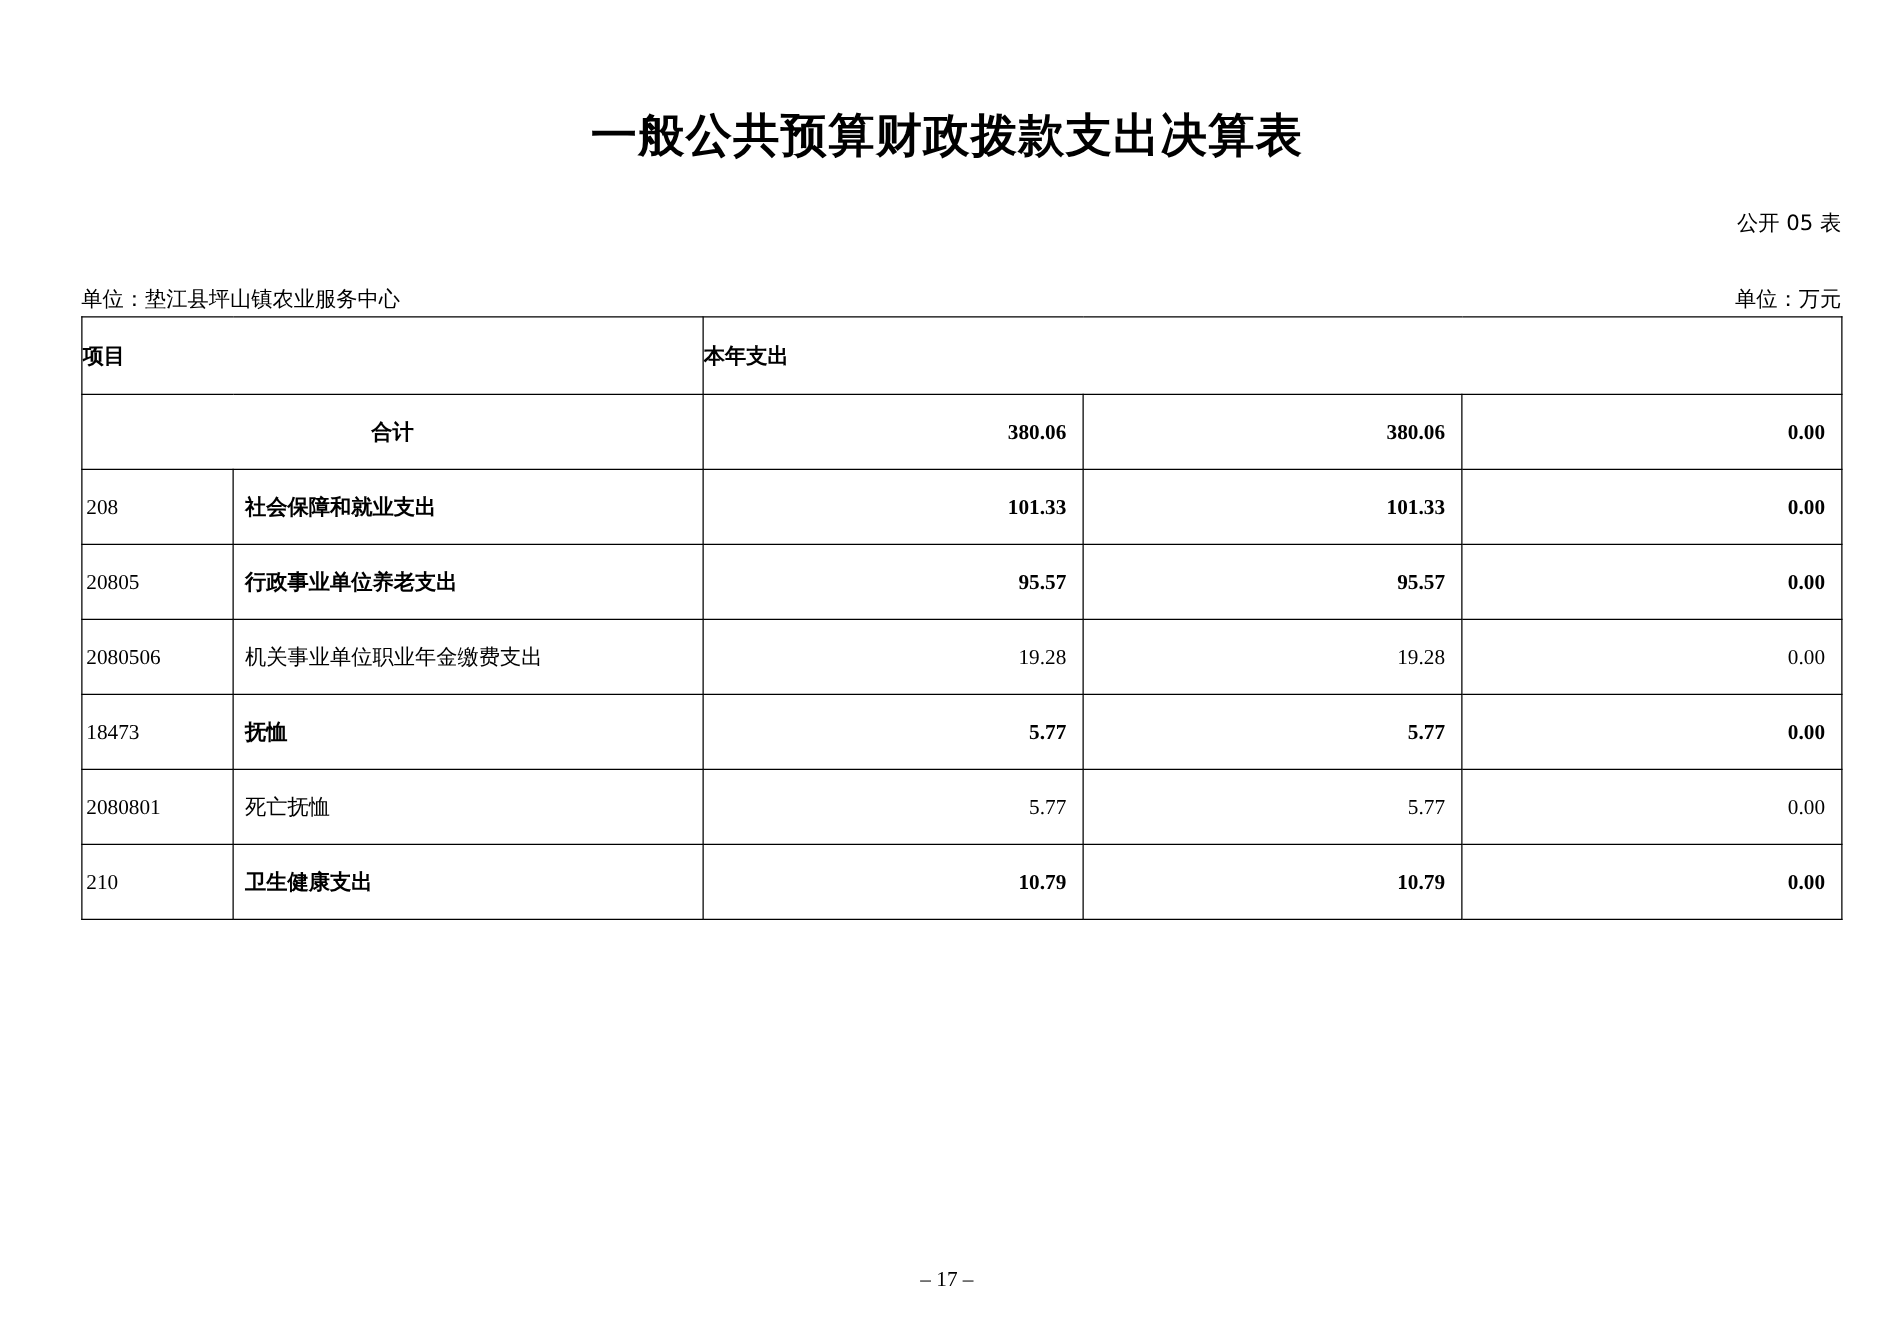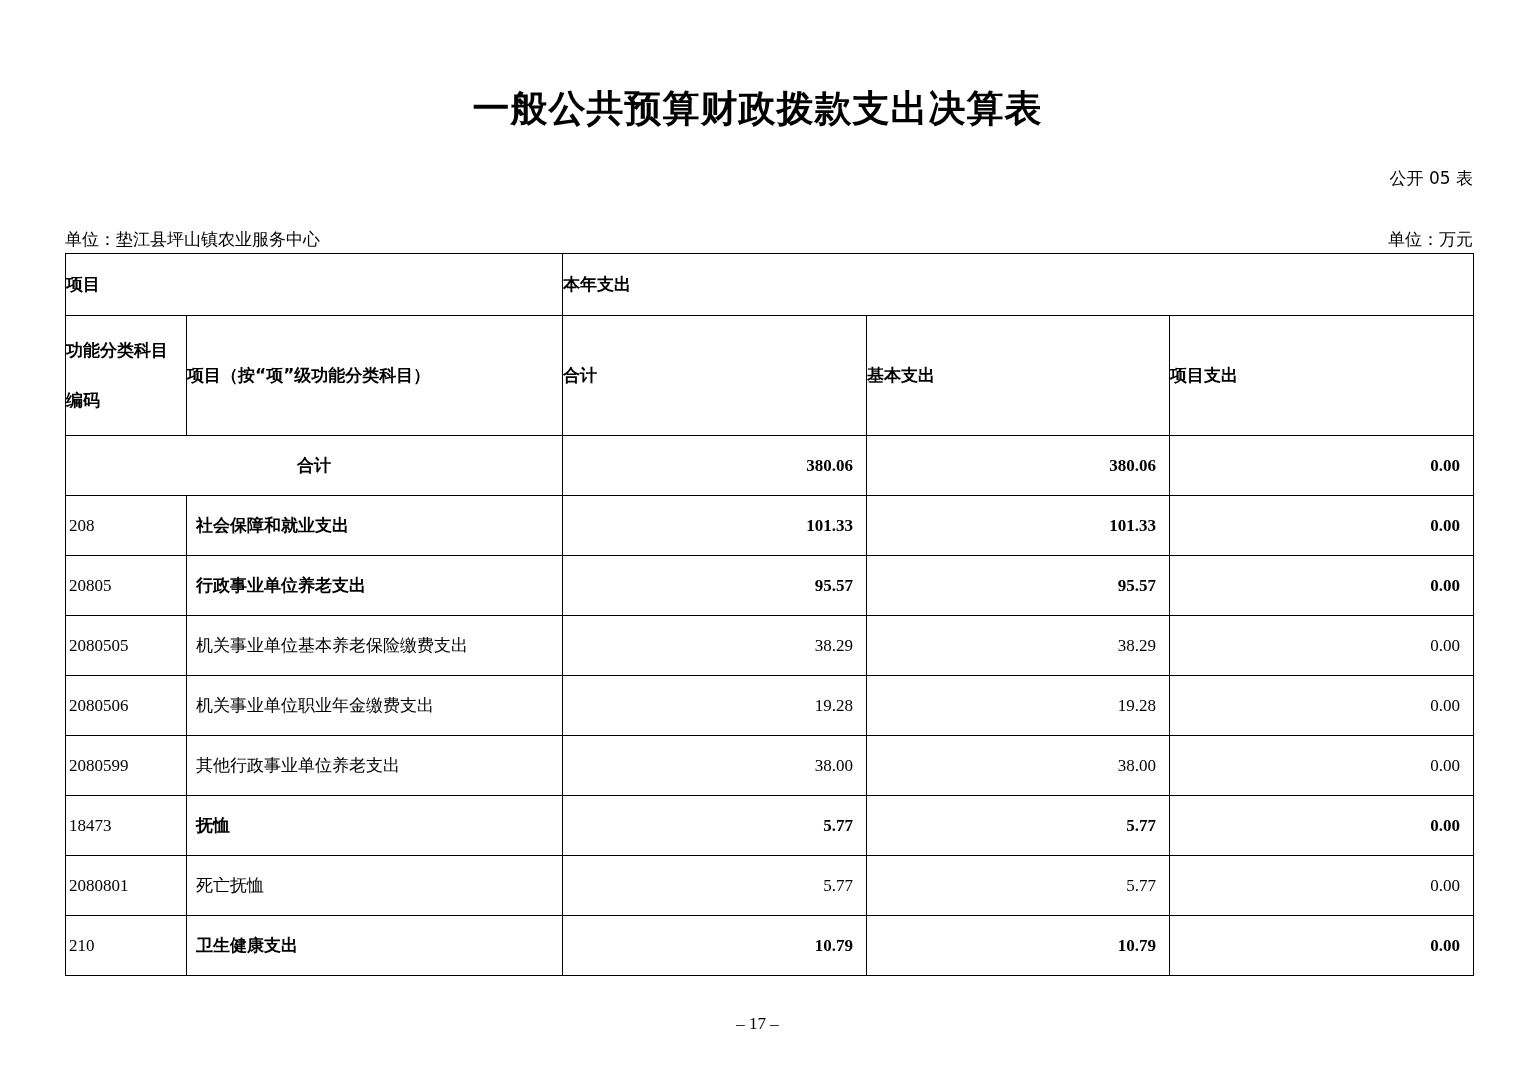--- a/index.html
+++ b/index.html
@@ -120,30 +120,20 @@
       <col style="width:376px">
       <col style="width:304px">
       <col style="width:303px">
       <col style="width:304px">
     </colgroup>
     <thead>
       <tr class="h1">
         <th colspan="2">项目</th>
         <th colspan="3">本年支出</th>
       </tr>
-      <tr class="h2">
-        <th class="code-header">
-          <span class="line1">功能分类科目</span>
-          <span class="line2">编码</span>
-        </th>
-        <th>项目（按“项”级功能分类科目）</th>
-        <th>合计</th>
-        <th>基本支出</th>
-        <th>项目支出</th>
-      </tr>
     </thead>
     <tbody id="table-body">
         <tr class="data-row bold-row">
           <td class="name-cell merged" colspan="2">合计</td>
           <td class="num-cell">380.06</td>
           <td class="num-cell">380.06</td>
           <td class="num-cell">0.00</td>
         </tr>
         <tr class="data-row bold-row">
           <td class="code-cell">208</td>
@@ -153,38 +143,24 @@
           <td class="num-cell">0.00</td>
         </tr>
         <tr class="data-row bold-row">
           <td class="code-cell">20805</td>
           <td class="name-cell">行政事业单位养老支出</td>
           <td class="num-cell">95.57</td>
           <td class="num-cell">95.57</td>
           <td class="num-cell">0.00</td>
         </tr>
         <tr class="data-row">
-          <td class="code-cell">2080505</td>
-          <td class="name-cell">机关事业单位基本养老保险缴费支出</td>
-          <td class="num-cell">38.29</td>
-          <td class="num-cell">38.29</td>
-          <td class="num-cell">0.00</td>
-        </tr>
-        <tr class="data-row">
           <td class="code-cell">2080506</td>
           <td class="name-cell">机关事业单位职业年金缴费支出</td>
           <td class="num-cell">19.28</td>
           <td class="num-cell">19.28</td>
-          <td class="num-cell">0.00</td>
-        </tr>
-        <tr class="data-row">
-          <td class="code-cell">2080599</td>
-          <td class="name-cell">其他行政事业单位养老支出</td>
-          <td class="num-cell">38.00</td>
-          <td class="num-cell">38.00</td>
           <td class="num-cell">0.00</td>
         </tr>
         <tr class="data-row bold-row">
           <td class="code-cell">18473</td>
           <td class="name-cell">抚恤</td>
           <td class="num-cell">5.77</td>
           <td class="num-cell">5.77</td>
           <td class="num-cell">0.00</td>
         </tr>
         <tr class="data-row">

